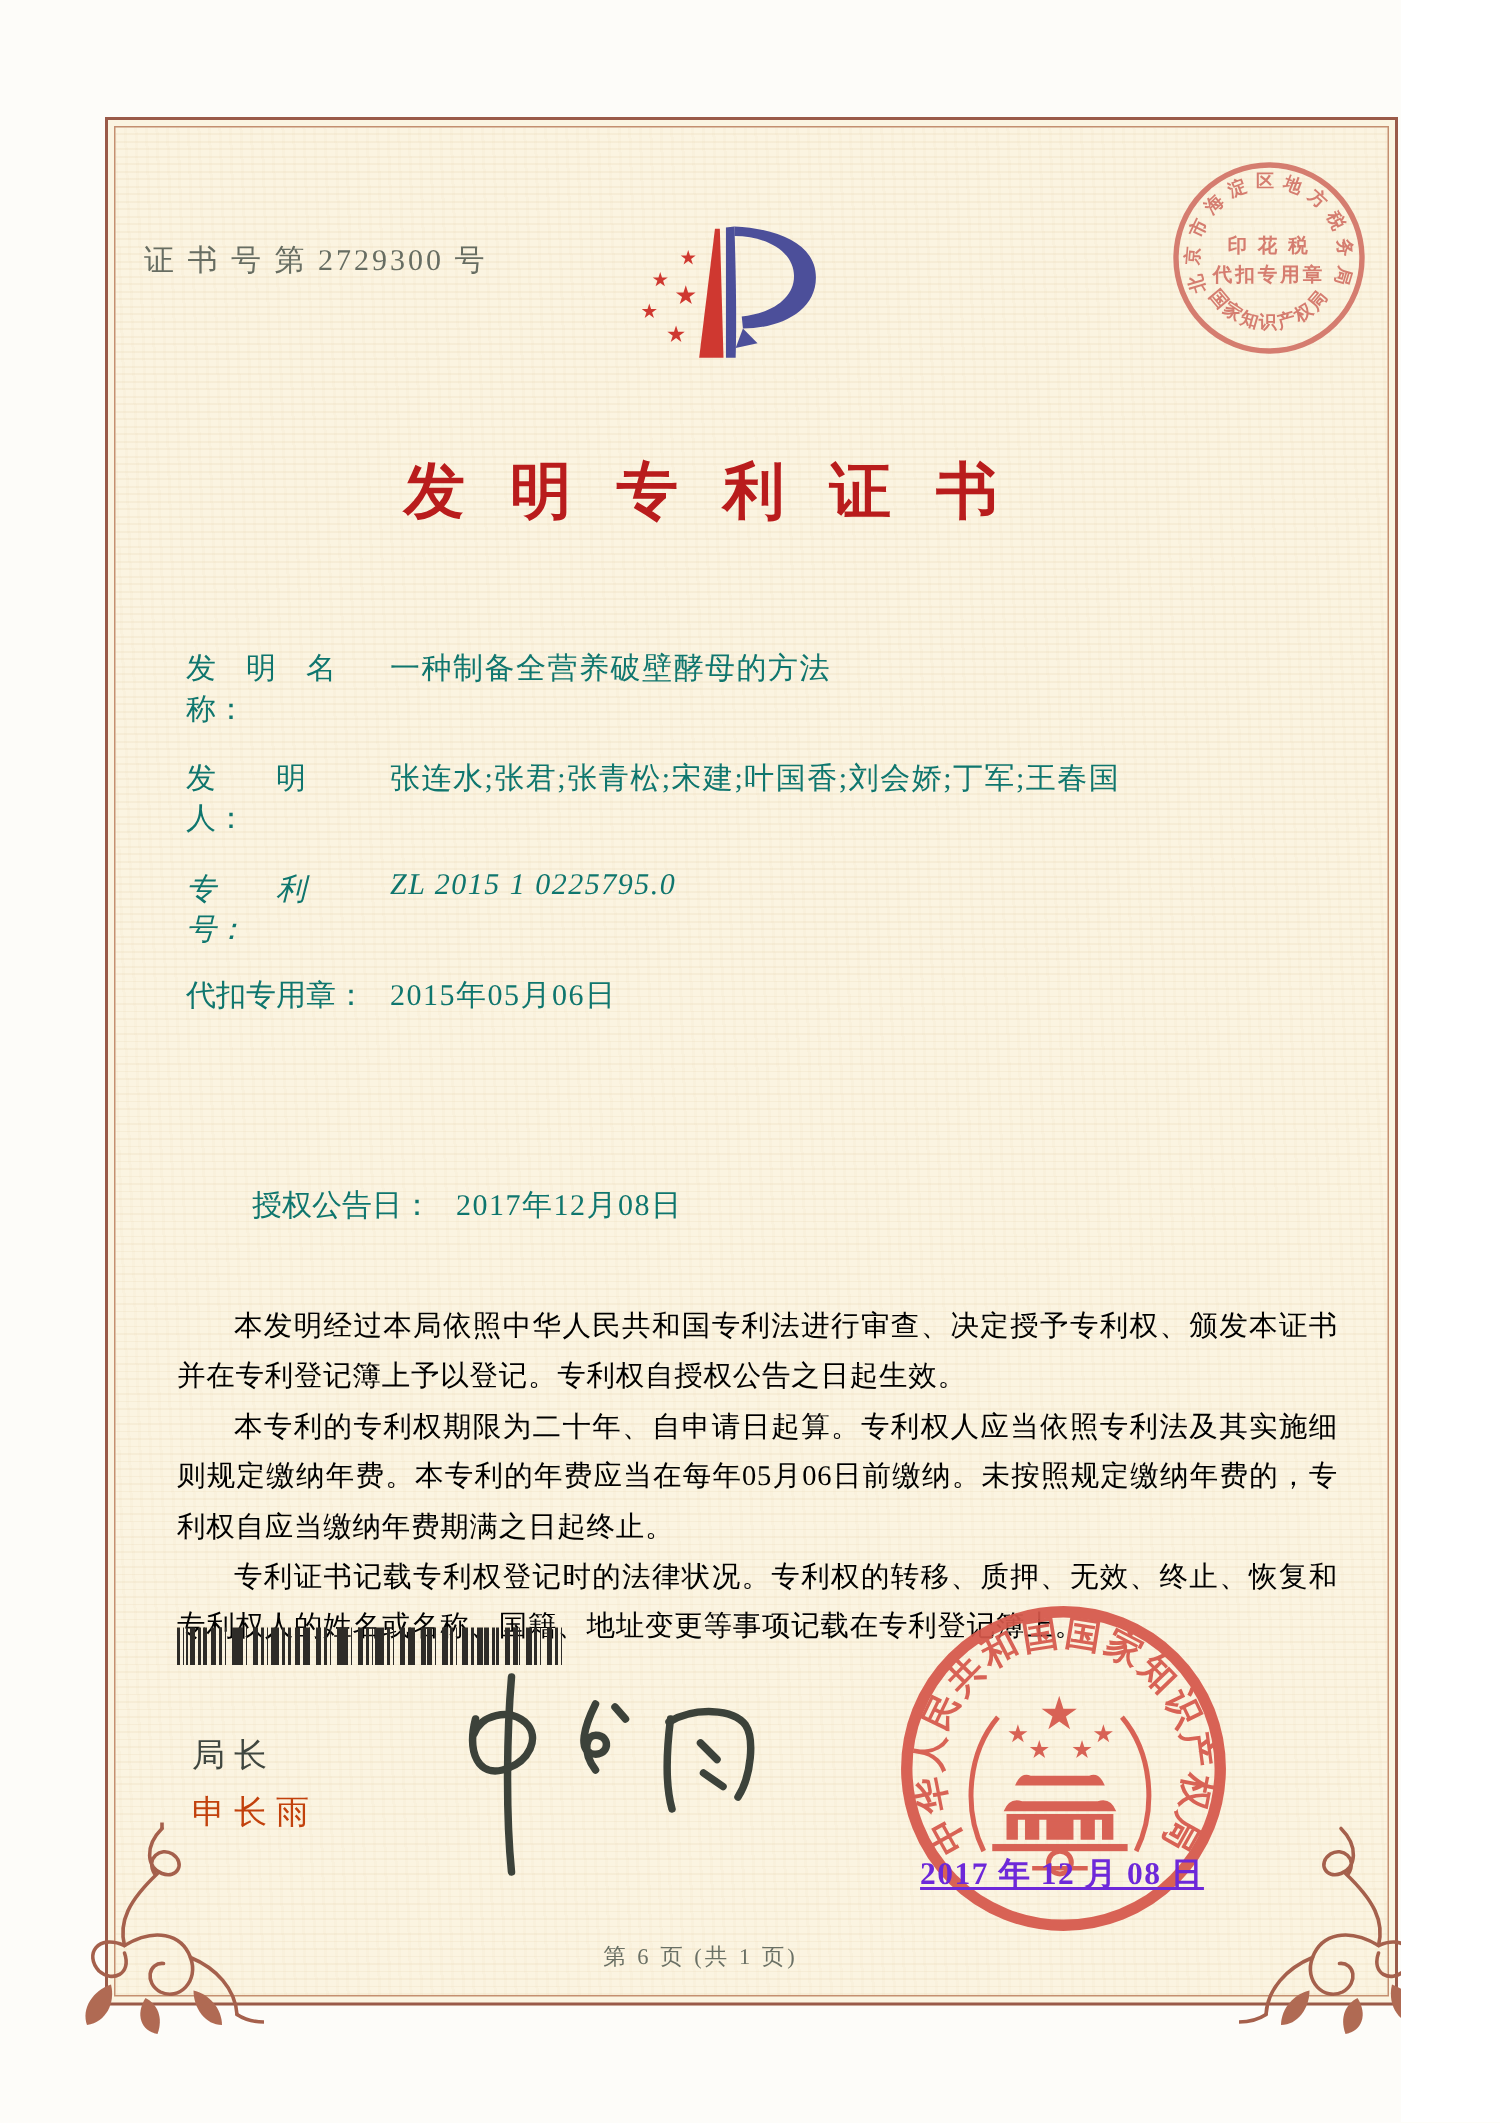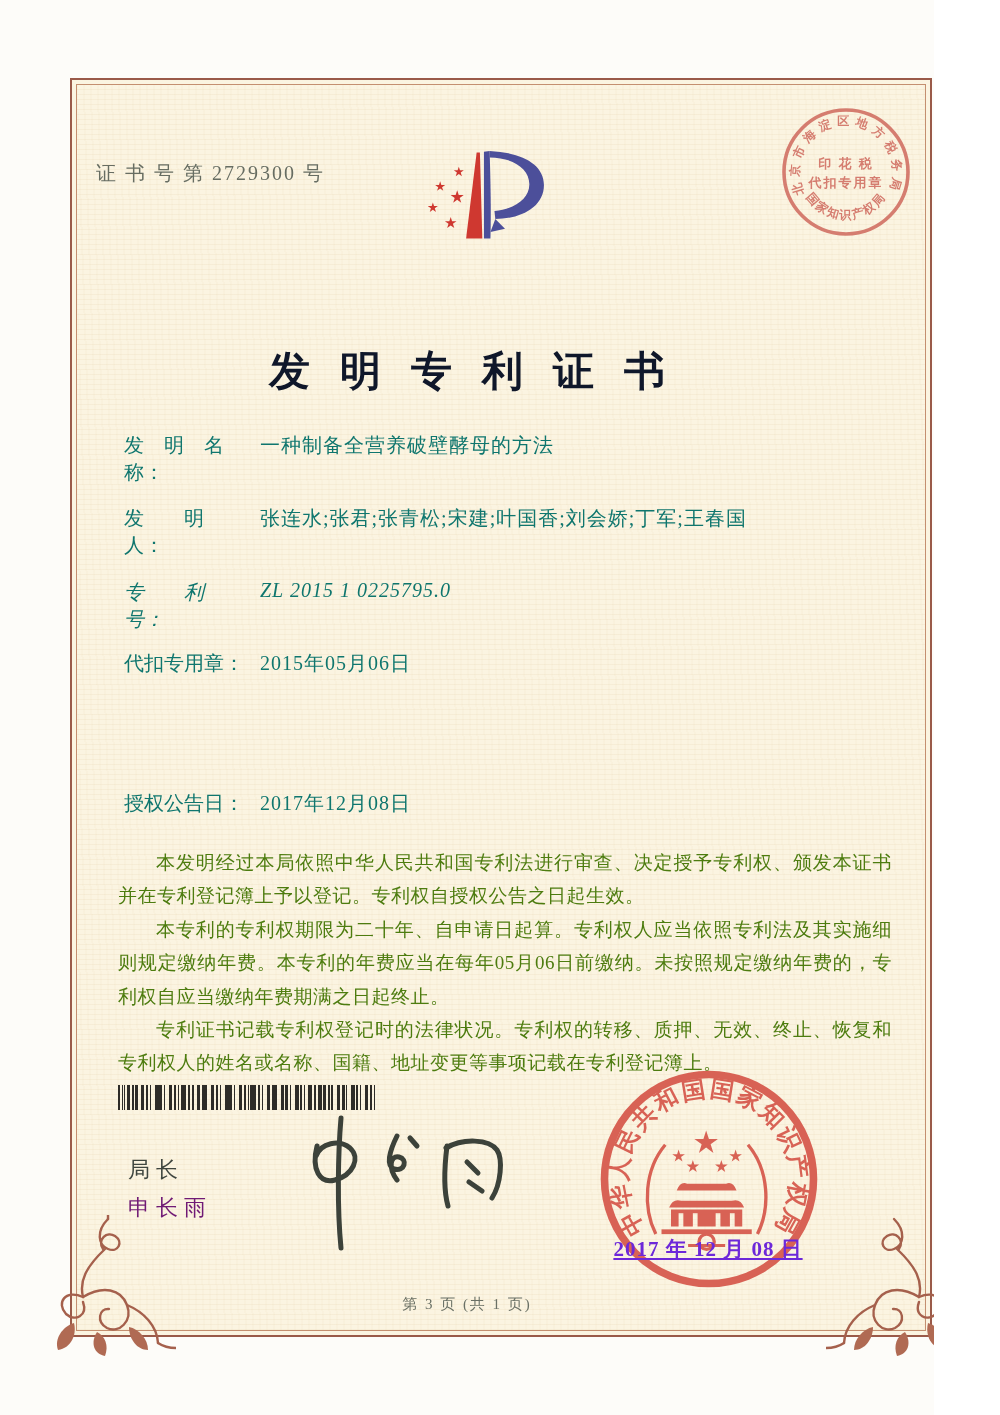--- a/index.html
+++ b/index.html
@@ -18,41 +18,40 @@
     border:1px solid #c48f70;
     background:
       repeating-linear-gradient(0deg, rgba(226,204,164,0.18) 0 1px, transparent 1px 5px),
       repeating-linear-gradient(88deg, rgba(236,219,186,0.12) 0 2px, transparent 2px 7px);
   }
   .txt{position:absolute;white-space:nowrap;}
   #cert-number{left:96px;top:160px;font-size:20px;letter-spacing:2px;color:#676d62;}
   #title{
     left:50%;top:300px;transform:translateX(-50%);
     font-size:41px;font-weight:700;letter-spacing:30px;margin-left:15px;
-    color:#0f172a;
-    margin-top:44px;
+    color:#b91c1c;
   }
   .field-row{position:absolute;left:124px;display:flex;color:#0f766e;font-size:20px;}
   .field-label{width:136px;flex:0 0 136px;letter-spacing:0px;}
   .field-value{letter-spacing:1px;}
   .field-value .v2{display:block;}
   #body-text{
-    position:absolute;left:118px;top:846px;width:774px;
-    font-size:19px;line-height:33.4px;color:#4d7c0f;text-align:justify;
+    position:absolute;left:118px;top:868px;width:774px;
+    font-size:19px;line-height:33.4px;color:#000000;text-align:justify;
     letter-spacing:0.5px;white-space:normal;
   }
   #body-text p{margin:0;text-indent:2em;}
   #barcode{
     position:absolute;left:118px;top:1085px;width:258px;height:25px;
     background:
       repeating-linear-gradient(90deg,#2e2c28 0 2px,transparent 2px 4px,#2e2c28 4px 5px,transparent 5px 9px,#2e2c28 9px 12px,transparent 12px 14px),
       repeating-linear-gradient(90deg,transparent 0 6px,#2e2c28 6px 7px,transparent 7px 17px,#2e2c28 17px 20px,transparent 20px 23px);
   }
   #director-role{left:128px;top:1155px;font-size:22px;color:#3f463f;font-family:"Liberation Sans","DejaVu Sans",sans-serif;letter-spacing:6px;}
-  #director-name{left:128px;top:1193px;font-size:22px;color:#701a75;font-family:"Liberation Sans","DejaVu Sans",sans-serif;letter-spacing:6px;}
+  #director-name{left:128px;top:1193px;font-size:22px;color:#c2410c;font-family:"Liberation Sans","DejaVu Sans",sans-serif;letter-spacing:6px;}
   #signature{position:absolute;left:275px;top:1108px;}
   #big-seal{position:absolute;left:595px;top:1065px;opacity:0.93;}
   #seal-date{
     left:613px;top:1235px;width:190px;text-align:center;
     font-size:21px;font-weight:700;color:#6d28d9;letter-spacing:1px;z-index:5;text-decoration:underline;
   }
   #tax-stamp{position:absolute;left:776px;top:102px;opacity:0.85;}
   #footer-page{
     left:50%;top:1295px;transform:translateX(-50%);
     font-size:15px;color:#6a7065;letter-spacing:2px;
@@ -135,21 +134,21 @@
     <span class="field-value"><span>张连水;张君;张青松;宋建;叶国香;刘会娇;丁军;王春国</span></span>
   </div>
   <div class="field-row" style="top:579px;font-style:italic;">
     <span class="field-label">专　　利　　号：</span>
     <span class="field-value">ZL 2015 1 0225795.0</span>
   </div>
   <div class="field-row" style="top:650px;">
     <span class="field-label">代扣专用章：</span>
     <span class="field-value">2015年05月06日</span>
   </div>
-  <div class="field-row" style="top:790px;">
+  <div class="field-row" style="top:790px;margin-left:44px;">
     <span class="field-label">授权公告日：</span>
     <span class="field-value">2017年12月08日</span>
   </div>
 
   <div id="body-text">
     <p>本发明经过本局依照中华人民共和国专利法进行审查、决定授予专利权、颁发本证书并在专利登记簿上予以登记。专利权自授权公告之日起生效。</p>
     <p>本专利的专利权期限为二十年、自申请日起算。专利权人应当依照专利法及其实施细则规定缴纳年费。本专利的年费应当在每年05月06日前缴纳。未按照规定缴纳年费的，专利权自应当缴纳年费期满之日起终止。</p>
     <p>专利证书记载专利权登记时的法律状况。专利权的转移、质押、无效、终止、恢复和专利权人的姓名或名称、国籍、地址变更等事项记载在专利登记簿上。</p>
   </div>
 
@@ -211,15 +210,15 @@
     <text font-size="12" fill="#cf695d" letter-spacing="5.5" font-weight="700">
       <textPath href="#tp-top" startOffset="50%" text-anchor="middle">北京市海淀区地方税务局</textPath>
     </text>
     <text font-size="12" fill="#cf695d" letter-spacing="1.5" font-weight="700">
       <textPath href="#tp-bot" startOffset="50%" text-anchor="middle">国家知识产权局</textPath>
     </text>
     <text x="70" y="66" font-size="13" fill="#cf695d" text-anchor="middle" font-weight="700" letter-spacing="2">印 花 税</text>
     <text x="70" y="85" font-size="13" fill="#cf695d" text-anchor="middle" font-weight="700" letter-spacing="2">代扣专用章</text>
   </svg>
 
-  <div id="footer-page" class="txt">第 3 页 (共 1 页)</div>
+  <div id="footer-page" class="txt">第 6 页 (共 1 页)</div>
 
 </div>
 
 </body></html>

